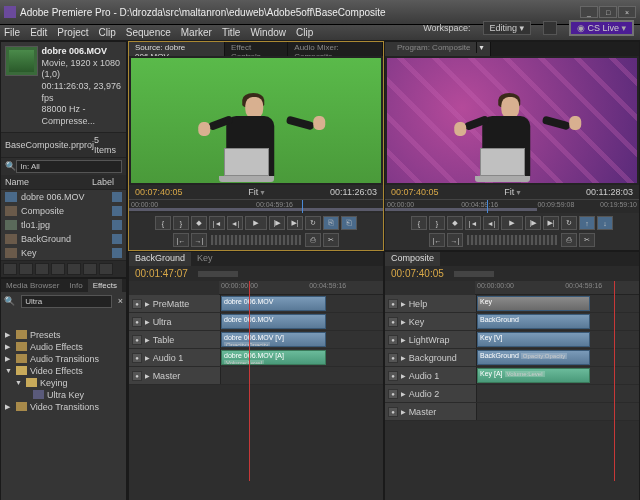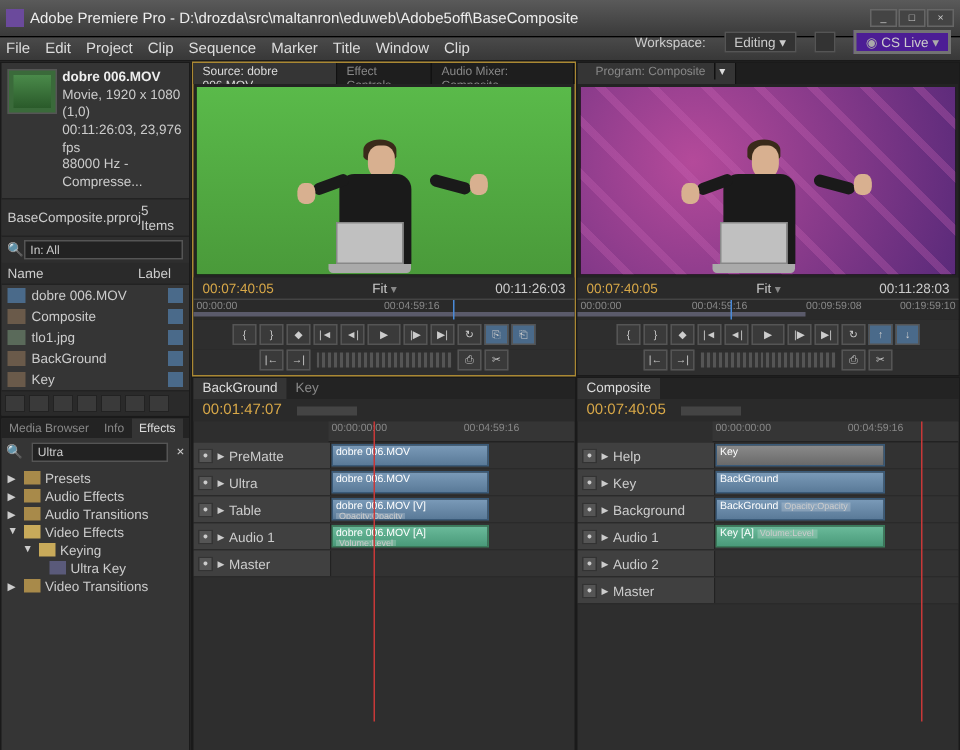--- a/index.html
+++ b/index.html
@@ -208,21 +208,21 @@
         <span>Media Browser</span>
         <span>Info</span>
         <span class="active">Effects</span>
       </div>
       <div style="display:flex;align-items:center">
         <span style="padding:0 3px">🔍</span>
         <div class="effect-search" style="flex:1">Ultra</div>
         <span style="padding:0 3px">×</span>
       </div>
       <div class="effect-tree" id="effect-tree">
-          <div class="folder" style="padding-left: 0px;">
+          <div class="folder" style="padding-left: 0px; margin-top: 16px;">
             <span class="tri">▶</span>
             <span class="fico"></span>
             <span>Presets</span>
           </div>
           <div class="folder" style="padding-left: 0px;">
             <span class="tri">▶</span>
             <span class="fico"></span>
             <span>Audio Effects</span>
           </div>
           <div class="folder" style="padding-left: 0px;">
@@ -464,20 +464,30 @@
                 <span>Key</span>
               </div>
               <div class="track-content">
                 <div class="clip" style="left: 0%; width: 70%;">BackGround</div>
               </div>
             </div>
             <div class="track">
               <div class="track-head">
                 <span class="tog">●</span>
                 <span class="tri">▶</span>
+                <span>LightWrap</span>
+              </div>
+              <div class="track-content">
+                <div class="clip" style="left: 0%; width: 70%;">Key [V]</div>
+              </div>
+            </div>
+            <div class="track">
+              <div class="track-head">
+                <span class="tog">●</span>
+                <span class="tri">▶</span>
                 <span>Background</span>
               </div>
               <div class="track-content">
                 <div class="clip" style="left: 0%; width: 70%;">BackGround <span class="fx">Opacity:Opacity</span></div>
               </div>
             </div>
             <div class="track audio">
               <div class="track-head">
                 <span class="tog">●</span>
                 <span class="tri">▶</span>

